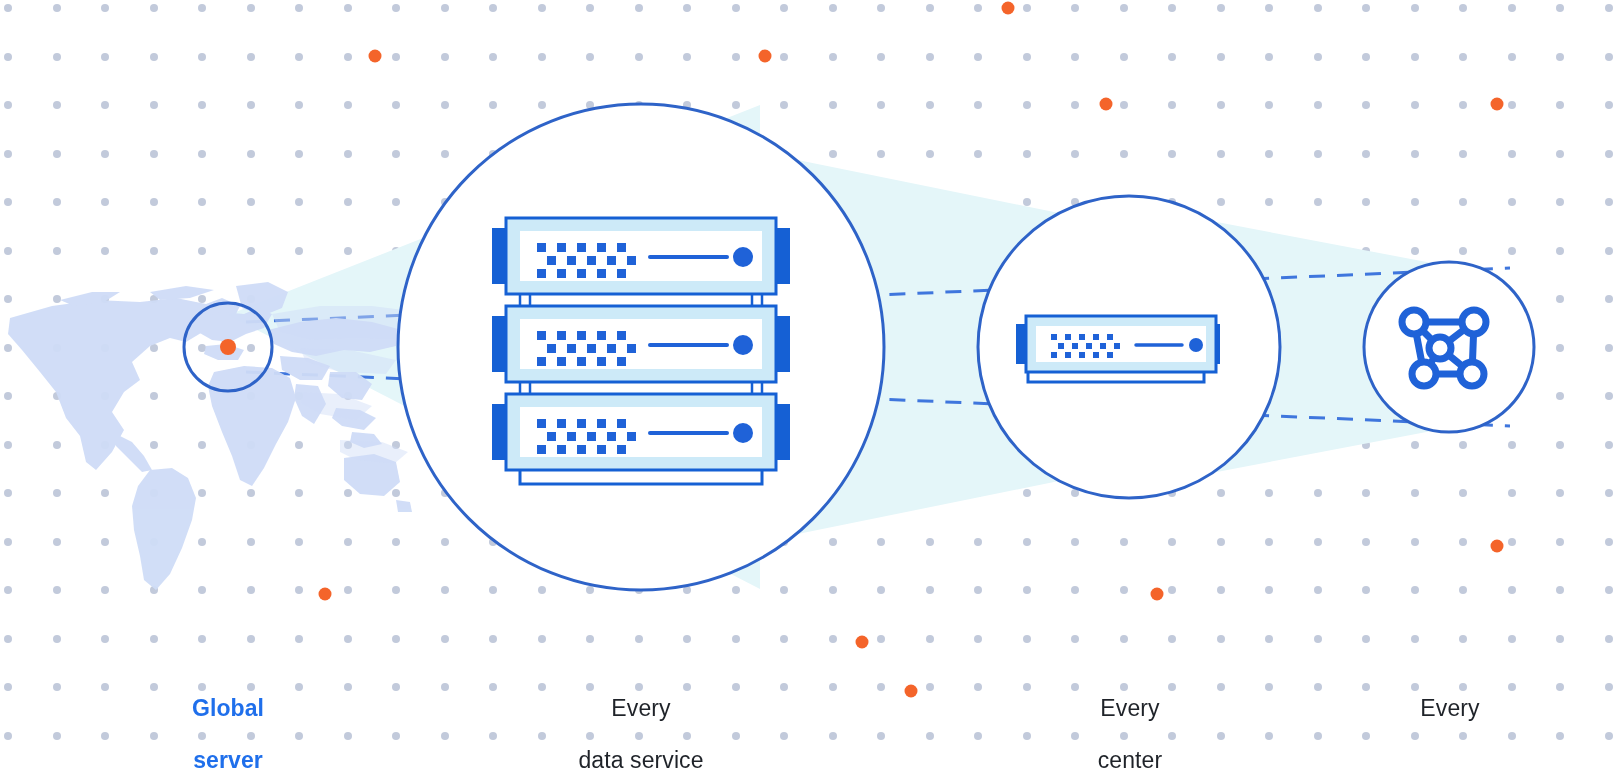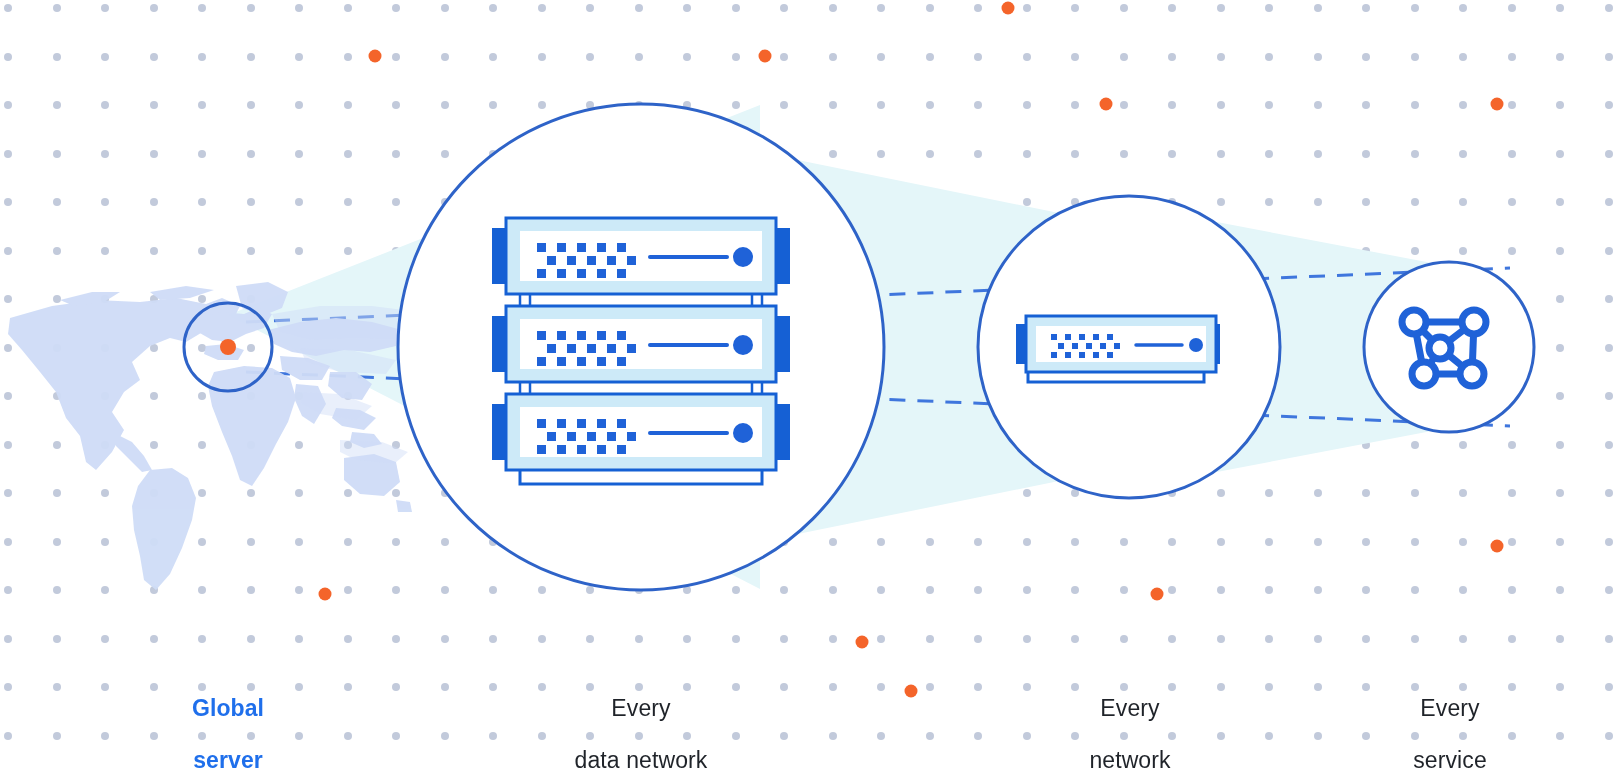--- a/index.html
+++ b/index.html
@@ -813,26 +813,25 @@
     </g>
   </svg>
 
   <div class="label accent" style="left:128px; top:669px; width:200px;">
     <span class="l1">Global</span>
     <span class="l2">server</span>
   </div>
 
   <div class="label" style="left:516px; top:669px; width:250px;">
     <span class="l1">Every</span>
-    <span class="l2">data network</span>
+    <span class="l2">data service</span>
   </div>
 
   <div class="label" style="left:1030px; top:669px; width:200px;">
     <span class="l1">Every</span>
-    <span class="l2">network</span>
+    <span class="l2">center</span>
   </div>
 
   <div class="label" style="left:1350px; top:669px; width:200px;">
     <span class="l1">Every</span>
-    <span class="l2">service</span>
   </div>
 
 </div>
 
 </body></html>

